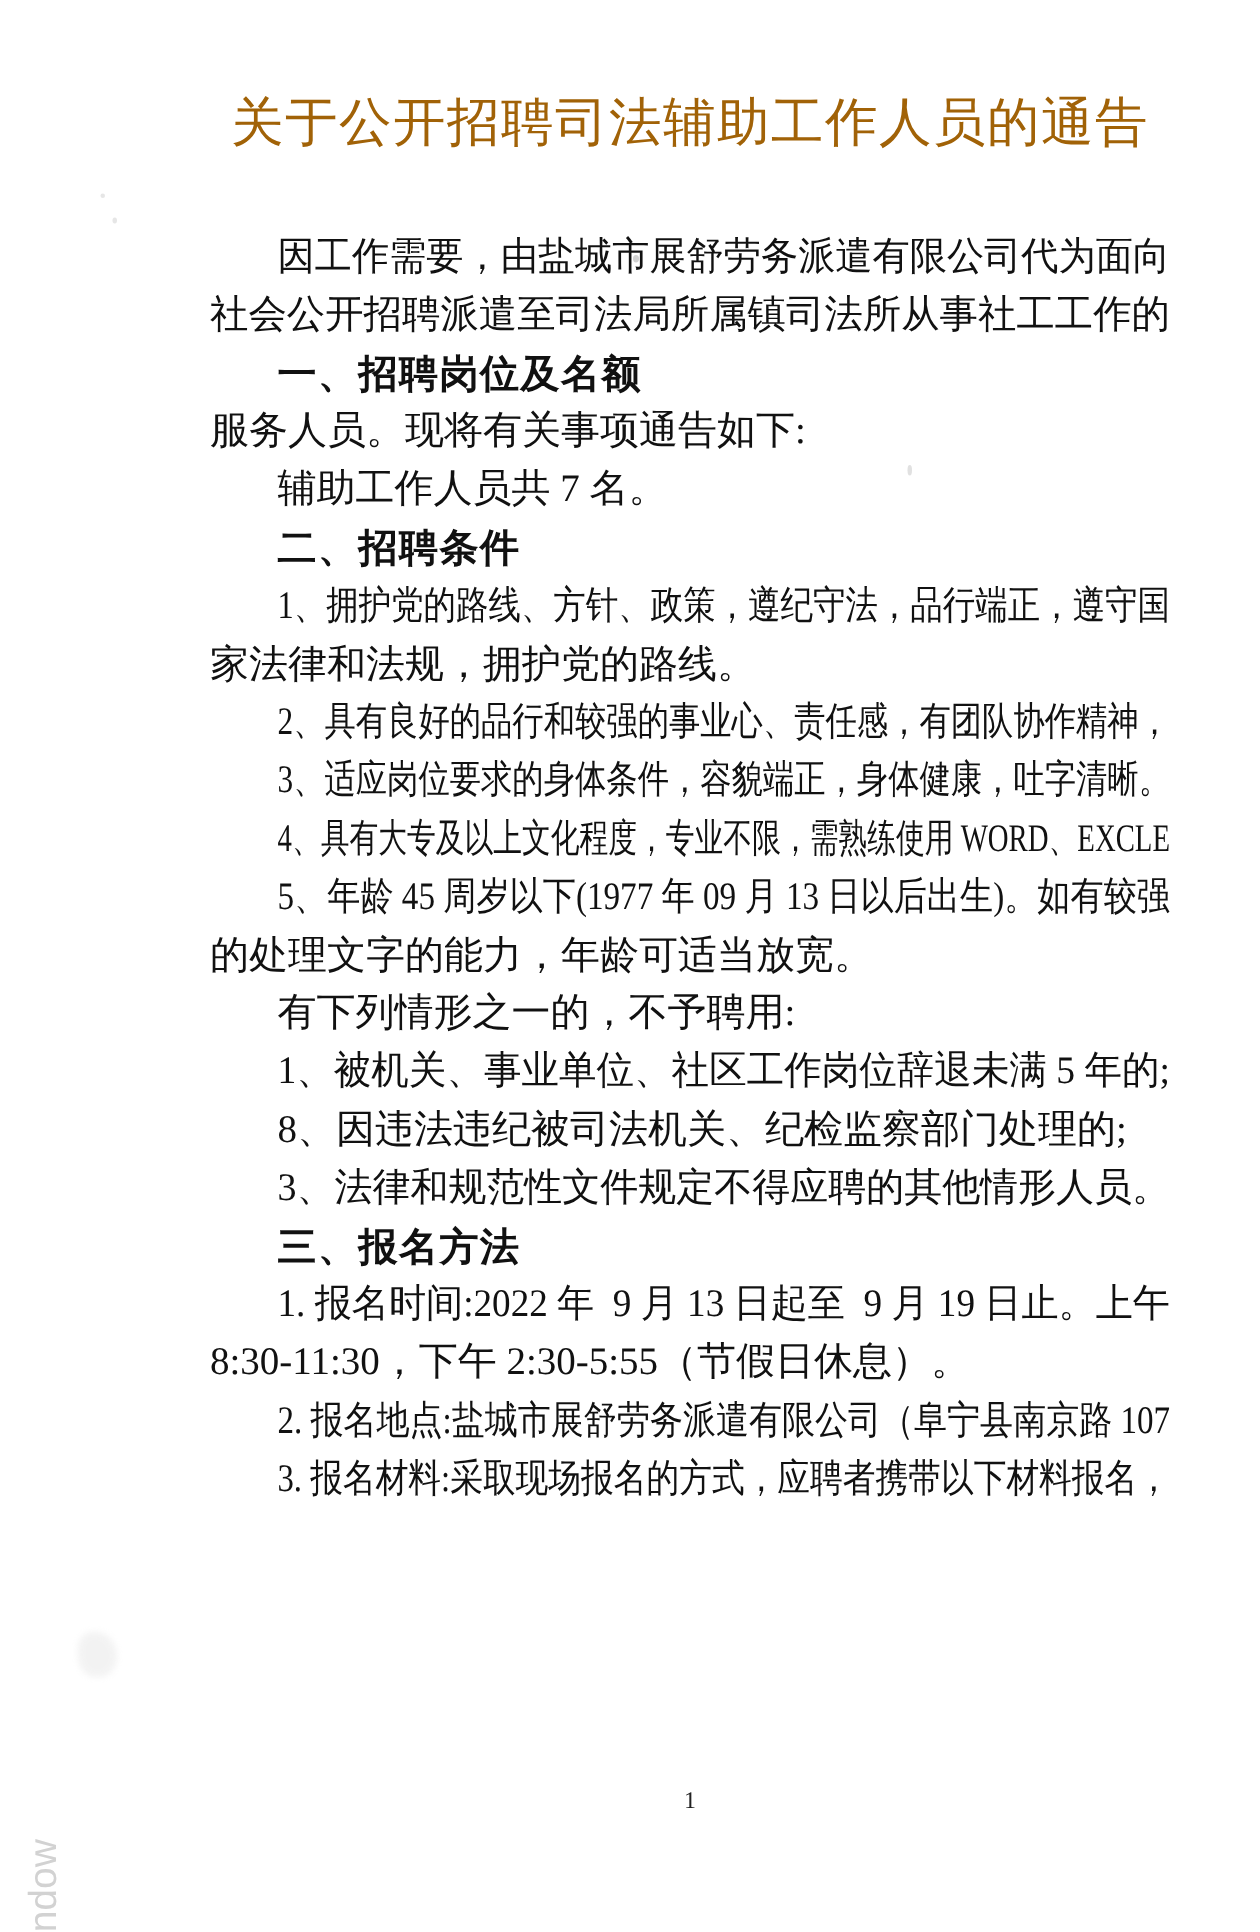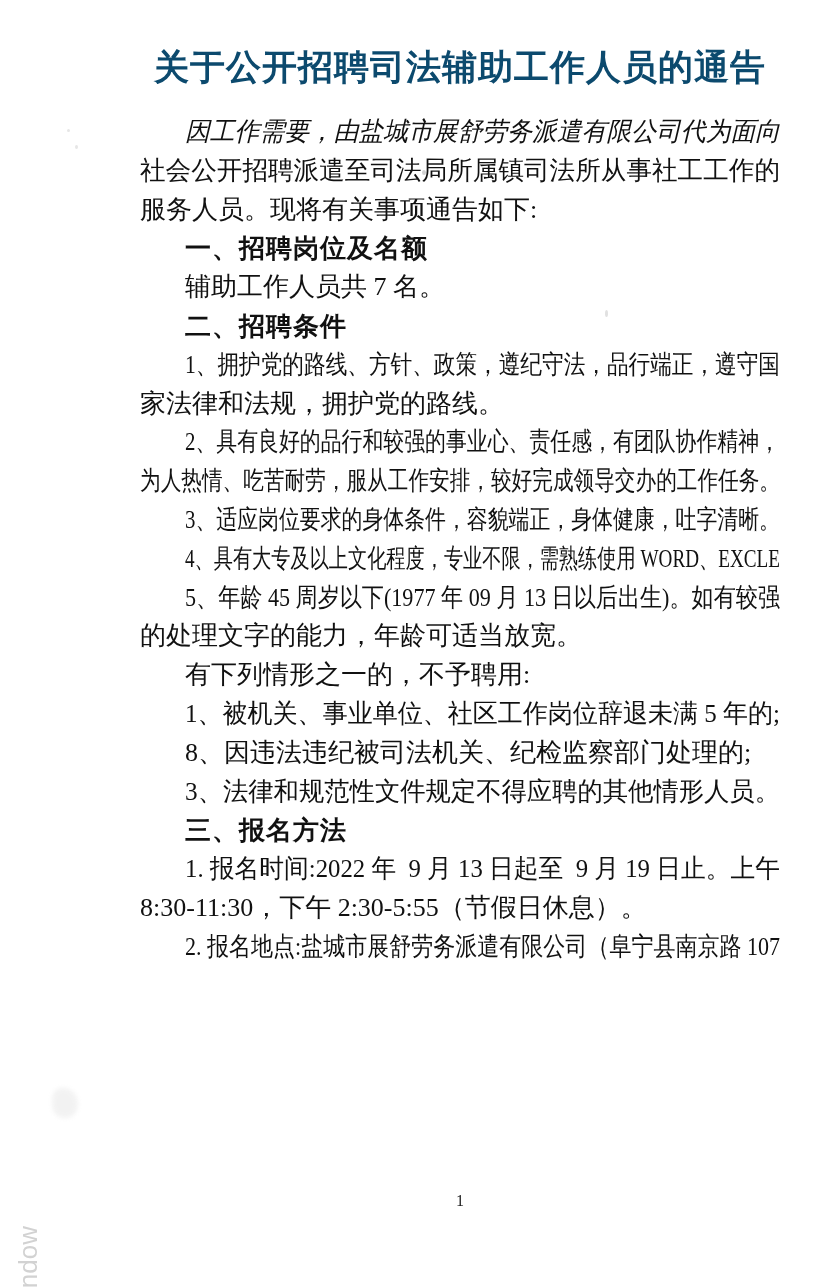--- a/index.html
+++ b/index.html
@@ -17,37 +17,36 @@
     color: #111111;
     font-family: "Liberation Serif", "DejaVu Serif", serif;
   }
   .content {
     position: absolute;
     left: 140px;
     top: 0;
     width: 640px;
   }
   .doc-title {
-    margin-top: 44px;
+    margin-top: 58px;
     font-size: 35px;
     line-height: 48px;
-    font-weight: 700;
+    font-weight: 400;
     letter-spacing: 1px;
     text-align: center;
-    color: #0c4a6e;
+    color: #a16207;
     font-family: "Liberation Serif", "DejaVu Serif", serif;
   }
   .line {
     font-size: 26px;
     line-height: 38.8px;
     overflow: visible;
   }
   .line.first {
-    margin-top: 21px;
-    font-style: italic;
+    margin-top: 46px;
   }
   .line.indent {
     padding-left: 45px;
   }
   .line.heading {
     font-weight: 700;
     font-family: "Liberation Sans", "DejaVu Sans", sans-serif;
     letter-spacing: 1px;
   }
   .fit {
@@ -102,40 +101,40 @@
 <body>
 
 <div class="page">
 
   <div class="content">
 
     <div class="doc-title">关于公开招聘司法辅助工作人员的通告</div>
 
     <div class="line first indent"><span class="fit" style="transform: scaleX(0.953526);">因工作需要，由盐城市展舒劳务派遣有限公司代为面向</span></div>
     <div class="line"><span class="fit" style="transform: scaleX(0.984615);">社会公开招聘派遣至司法局所属镇司法所从事社工工作的</span></div>
+    <div class="line heading indent"><span class="fit">一、招聘岗位及名额</span></div>
     <div class="line"><span class="fit">服务人员。现将有关事项通告如下:</span></div>
-    <div class="line heading indent"><span class="fit">一、招聘岗位及名额</span></div>
     <div class="line indent"><span class="fit">辅助工作人员共 7 名。</span></div>
     <div class="line heading indent"><span class="fit">二、招聘条件</span></div>
     <div class="line indent"><span class="fit" style="transform: scaleX(0.832168);">1、拥护党的路线、方针、政策，遵纪守法，品行端正，遵守国</span></div>
     <div class="line"><span class="fit">家法律和法规，拥护党的路线。</span></div>
     <div class="line indent"><span class="fit" style="transform: scaleX(0.802969);">2、具有良好的品行和较强的事业心、责任感，有团队协作精神，</span></div>
-    <div class="line"><span class="fit" style="transform: scaleX(0.794045);">为人热情、吃苦耐劳，服从工作安排，较好完成领导交办的工作任务。</span></div>
     <div class="line indent"><span class="fit" style="transform: scaleX(0.802969);">3、适应岗位要求的身体条件，容貌端正，身体健康，吐字清晰。</span></div>
     <div class="line indent"><span class="fit" style="transform: scaleX(0.73757);">4、具有大专及以上文化程度，专业不限，需熟练使用 WORD、EXCLE</span></div>
     <div class="line indent"><span class="fit" style="transform: scaleX(0.850209);">5、年龄 45 周岁以下(1977 年 09 月 13 日以后出生)。如有较强</span></div>
     <div class="line"><span class="fit">的处理文字的能力，年龄可适当放宽。</span></div>
     <div class="line indent"><span class="fit">有下列情形之一的，不予聘用:</span></div>
     <div class="line indent"><span class="fit" style="transform: scaleX(0.962418);">1、被机关、事业单位、社区工作岗位辞退未满 5 年的;</span></div>
     <div class="line indent"><span class="fit">8、因违法违纪被司法机关、纪检监察部门处理的;</span></div>
     <div class="line indent"><span class="fit" style="transform: scaleX(0.973813);">3、法律和规范性文件规定不得应聘的其他情形人员。</span></div>
     <div class="line heading indent"><span class="fit">三、报名方法</span></div>
     <div class="line indent"><span class="fit" style="transform: scaleX(0.952405);">1. 报名时间:2022 年  9 月 13 日起至  9 月 19 日止。上午</span></div>
     <div class="line"><span class="fit">8:30-11:30，下午 2:30-5:55（节假日休息）。</span></div>
     <div class="line indent"><span class="fit" style="transform: scaleX(0.846693);">2. 报名地点:盐城市展舒劳务派遣有限公司（阜宁县南京路 107</span></div>
+    <div class="line indent"><span class="fit" style="transform: scaleX(0.838933);">3. 报名材料:采取现场报名的方式，应聘者携带以下材料报名，</span></div>
 
   </div>
 
   <div class="page-number">1</div>
 
   <div class="watermark">indow</div>
 
   <div class="speck s1"></div>
   <div class="speck s2"></div>
   <div class="speck s3"></div>

